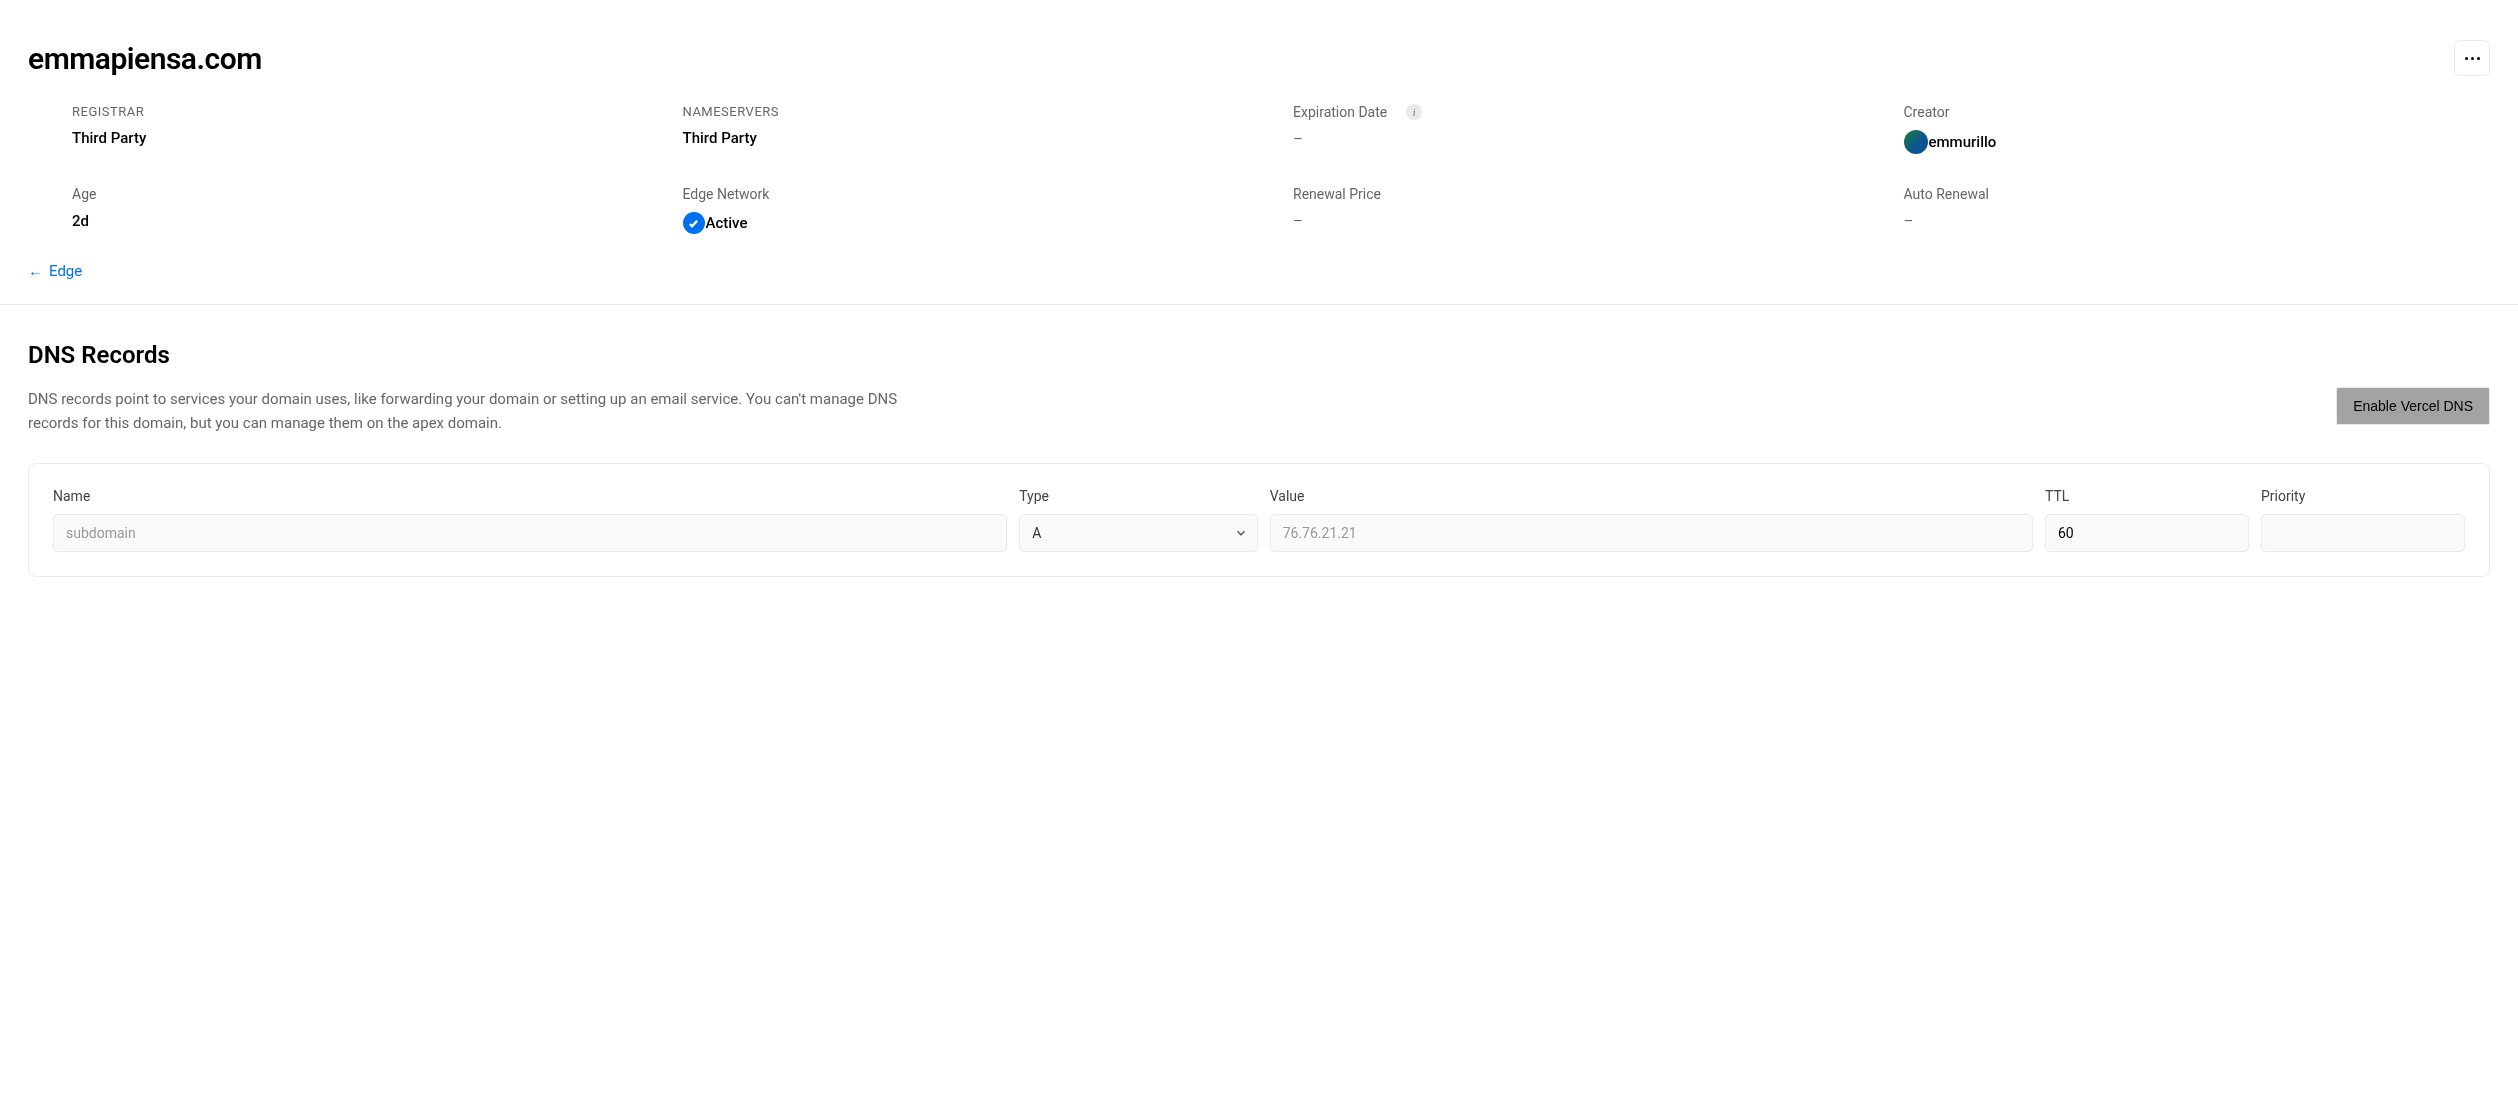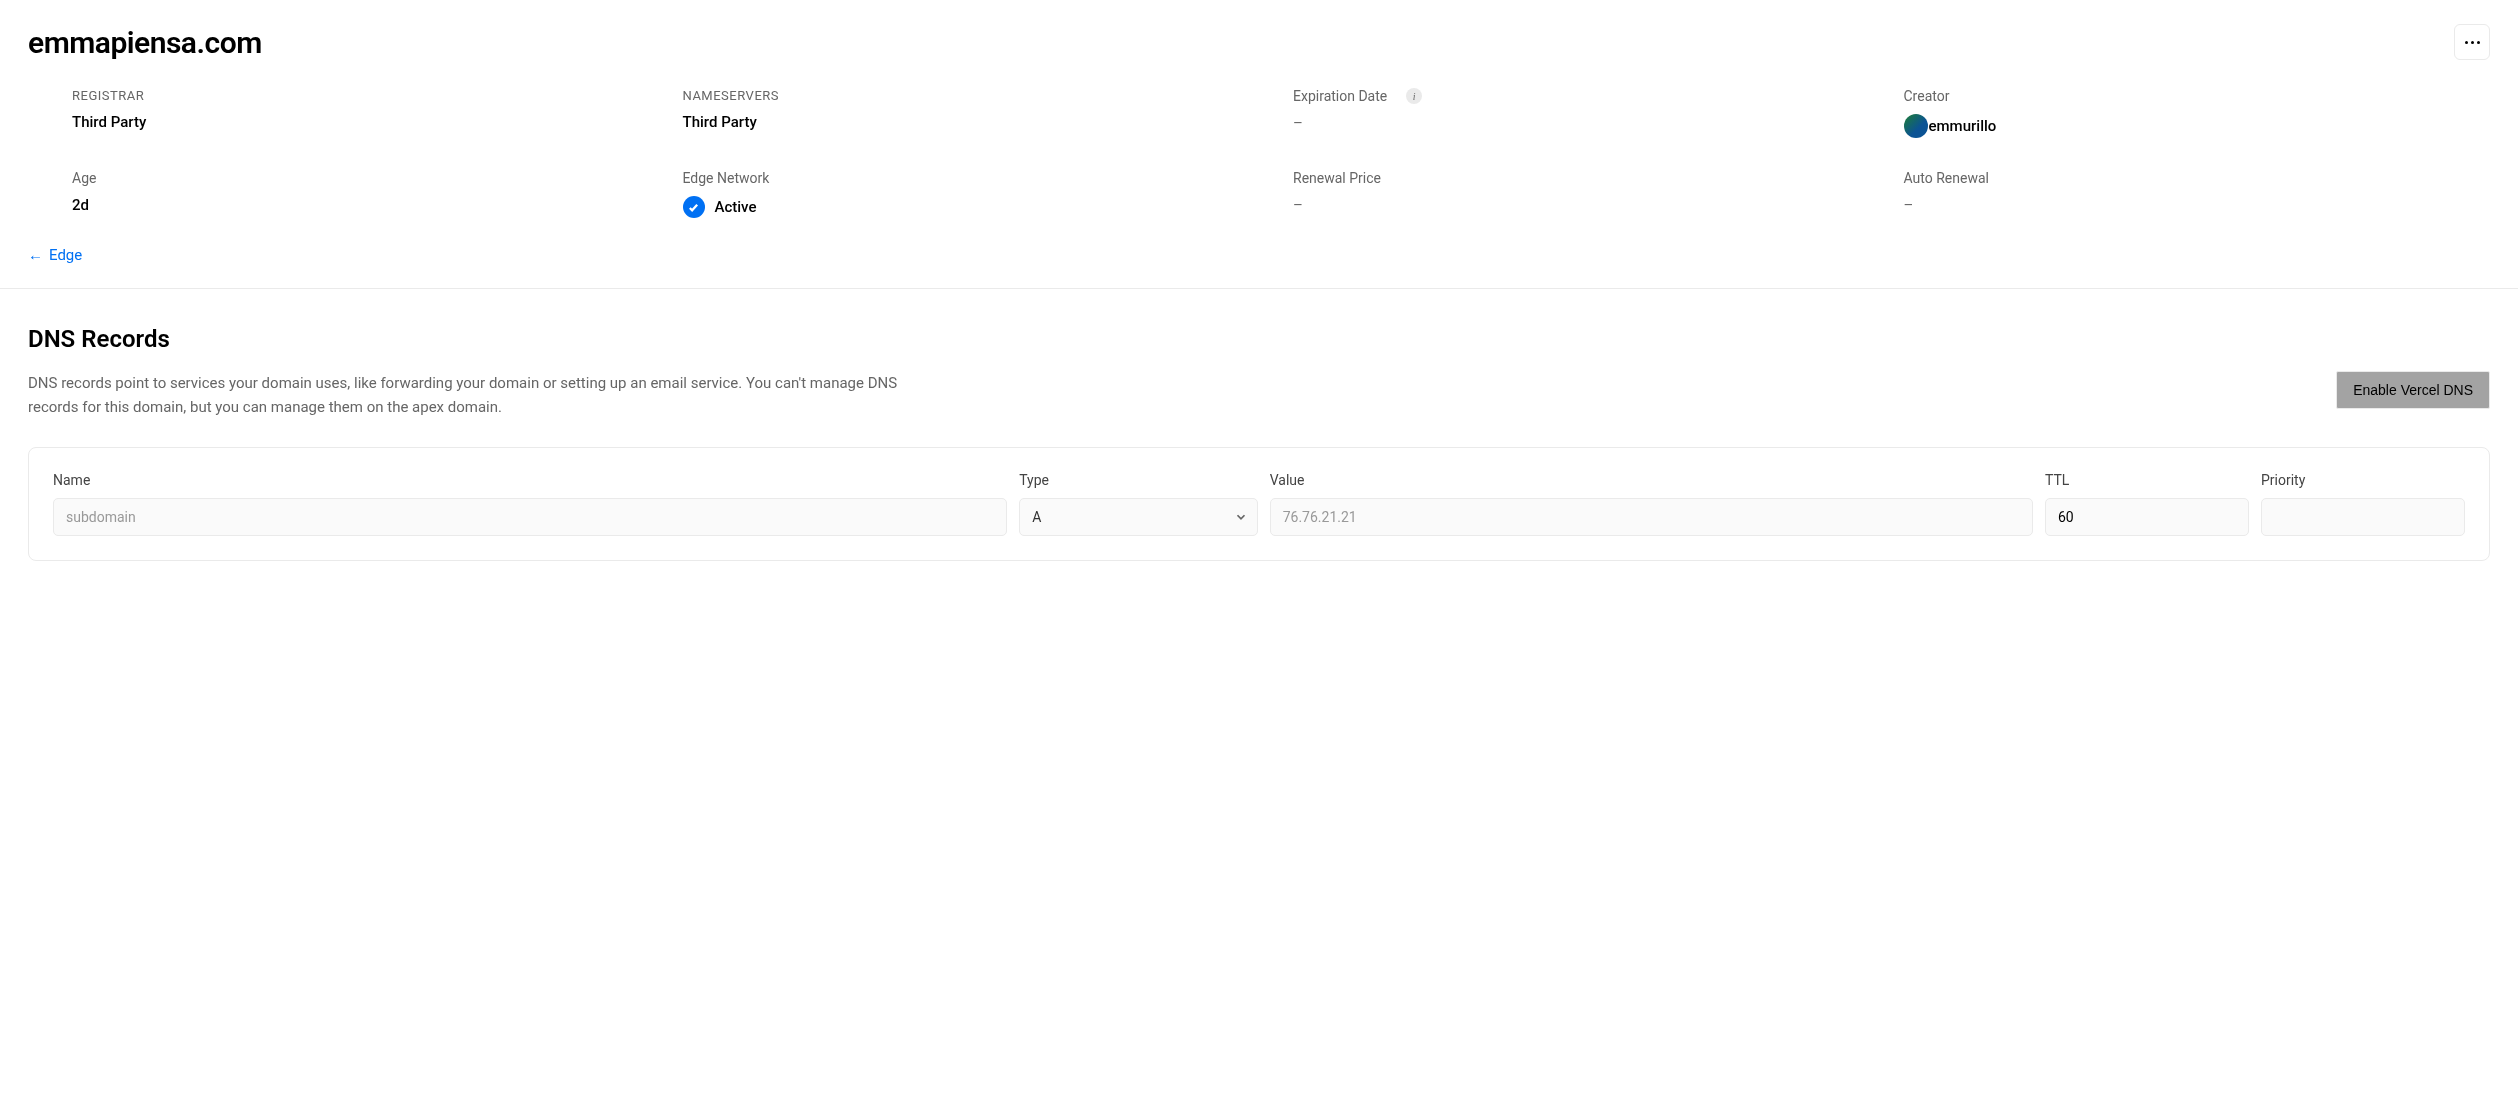--- a/index.html
+++ b/index.html
@@ -7,21 +7,21 @@
       padding: 0;
       box-sizing: border-box;
     }
     body {
       font-family: -apple-system, BlinkMacSystemFont, "Segoe UI", Roboto, Helvetica, Arial, sans-serif;
       background: #fff;
       color: #000;
       font-size: 14px;
     }
     .container {
-      padding: 24px 28px 0 28px;
+      padding: 40px 28px 0 28px;
     }
     .header-row {
       display: flex;
       justify-content: space-between;
       align-items: center;
       margin-bottom: 28px;
     }
     .page-title {
       font-size: 30px;
       font-weight: 600;
@@ -103,21 +103,21 @@
     }
     .avatar {
       width: 24px;
       height: 24px;
       border-radius: 50%;
       background: linear-gradient(135deg, #1e7e34 0%, #0b5394 60%, #0b5394 100%);
     }
     .status-row {
       display: flex;
       align-items: center;
-      gap: 10px;
+      gap: 1px;
     }
     .status-badge {
       width: 22px;
       height: 22px;
       border-radius: 50%;
       background: #0070f3;
       display: flex;
       align-items: center;
       justify-content: center;
     }

